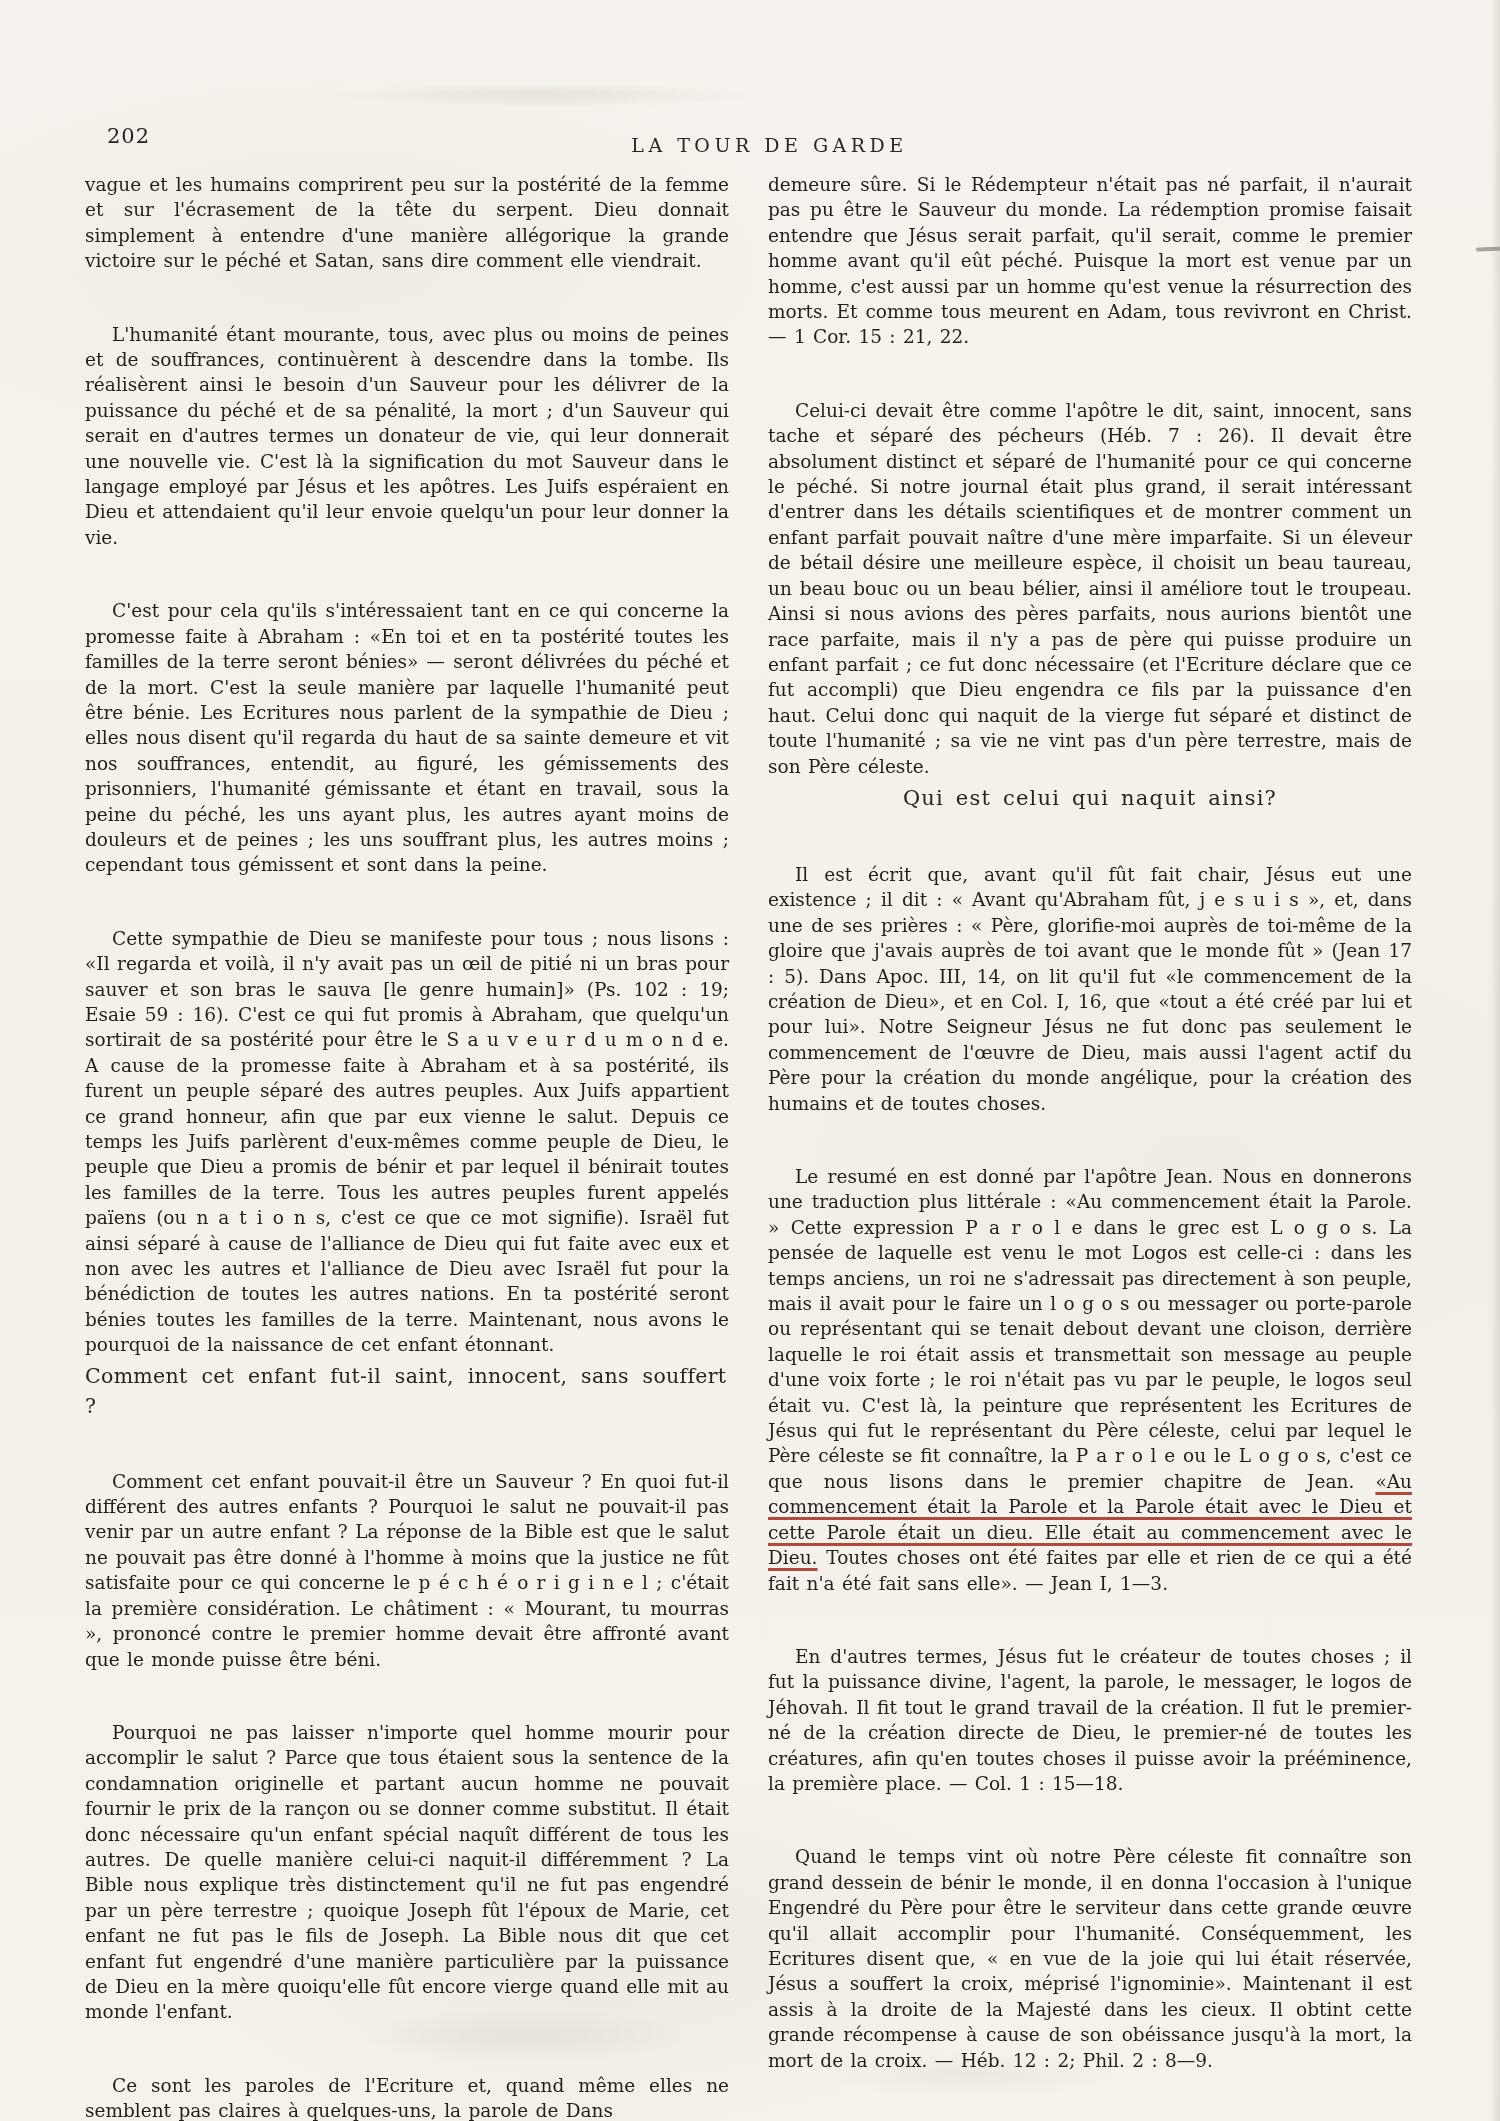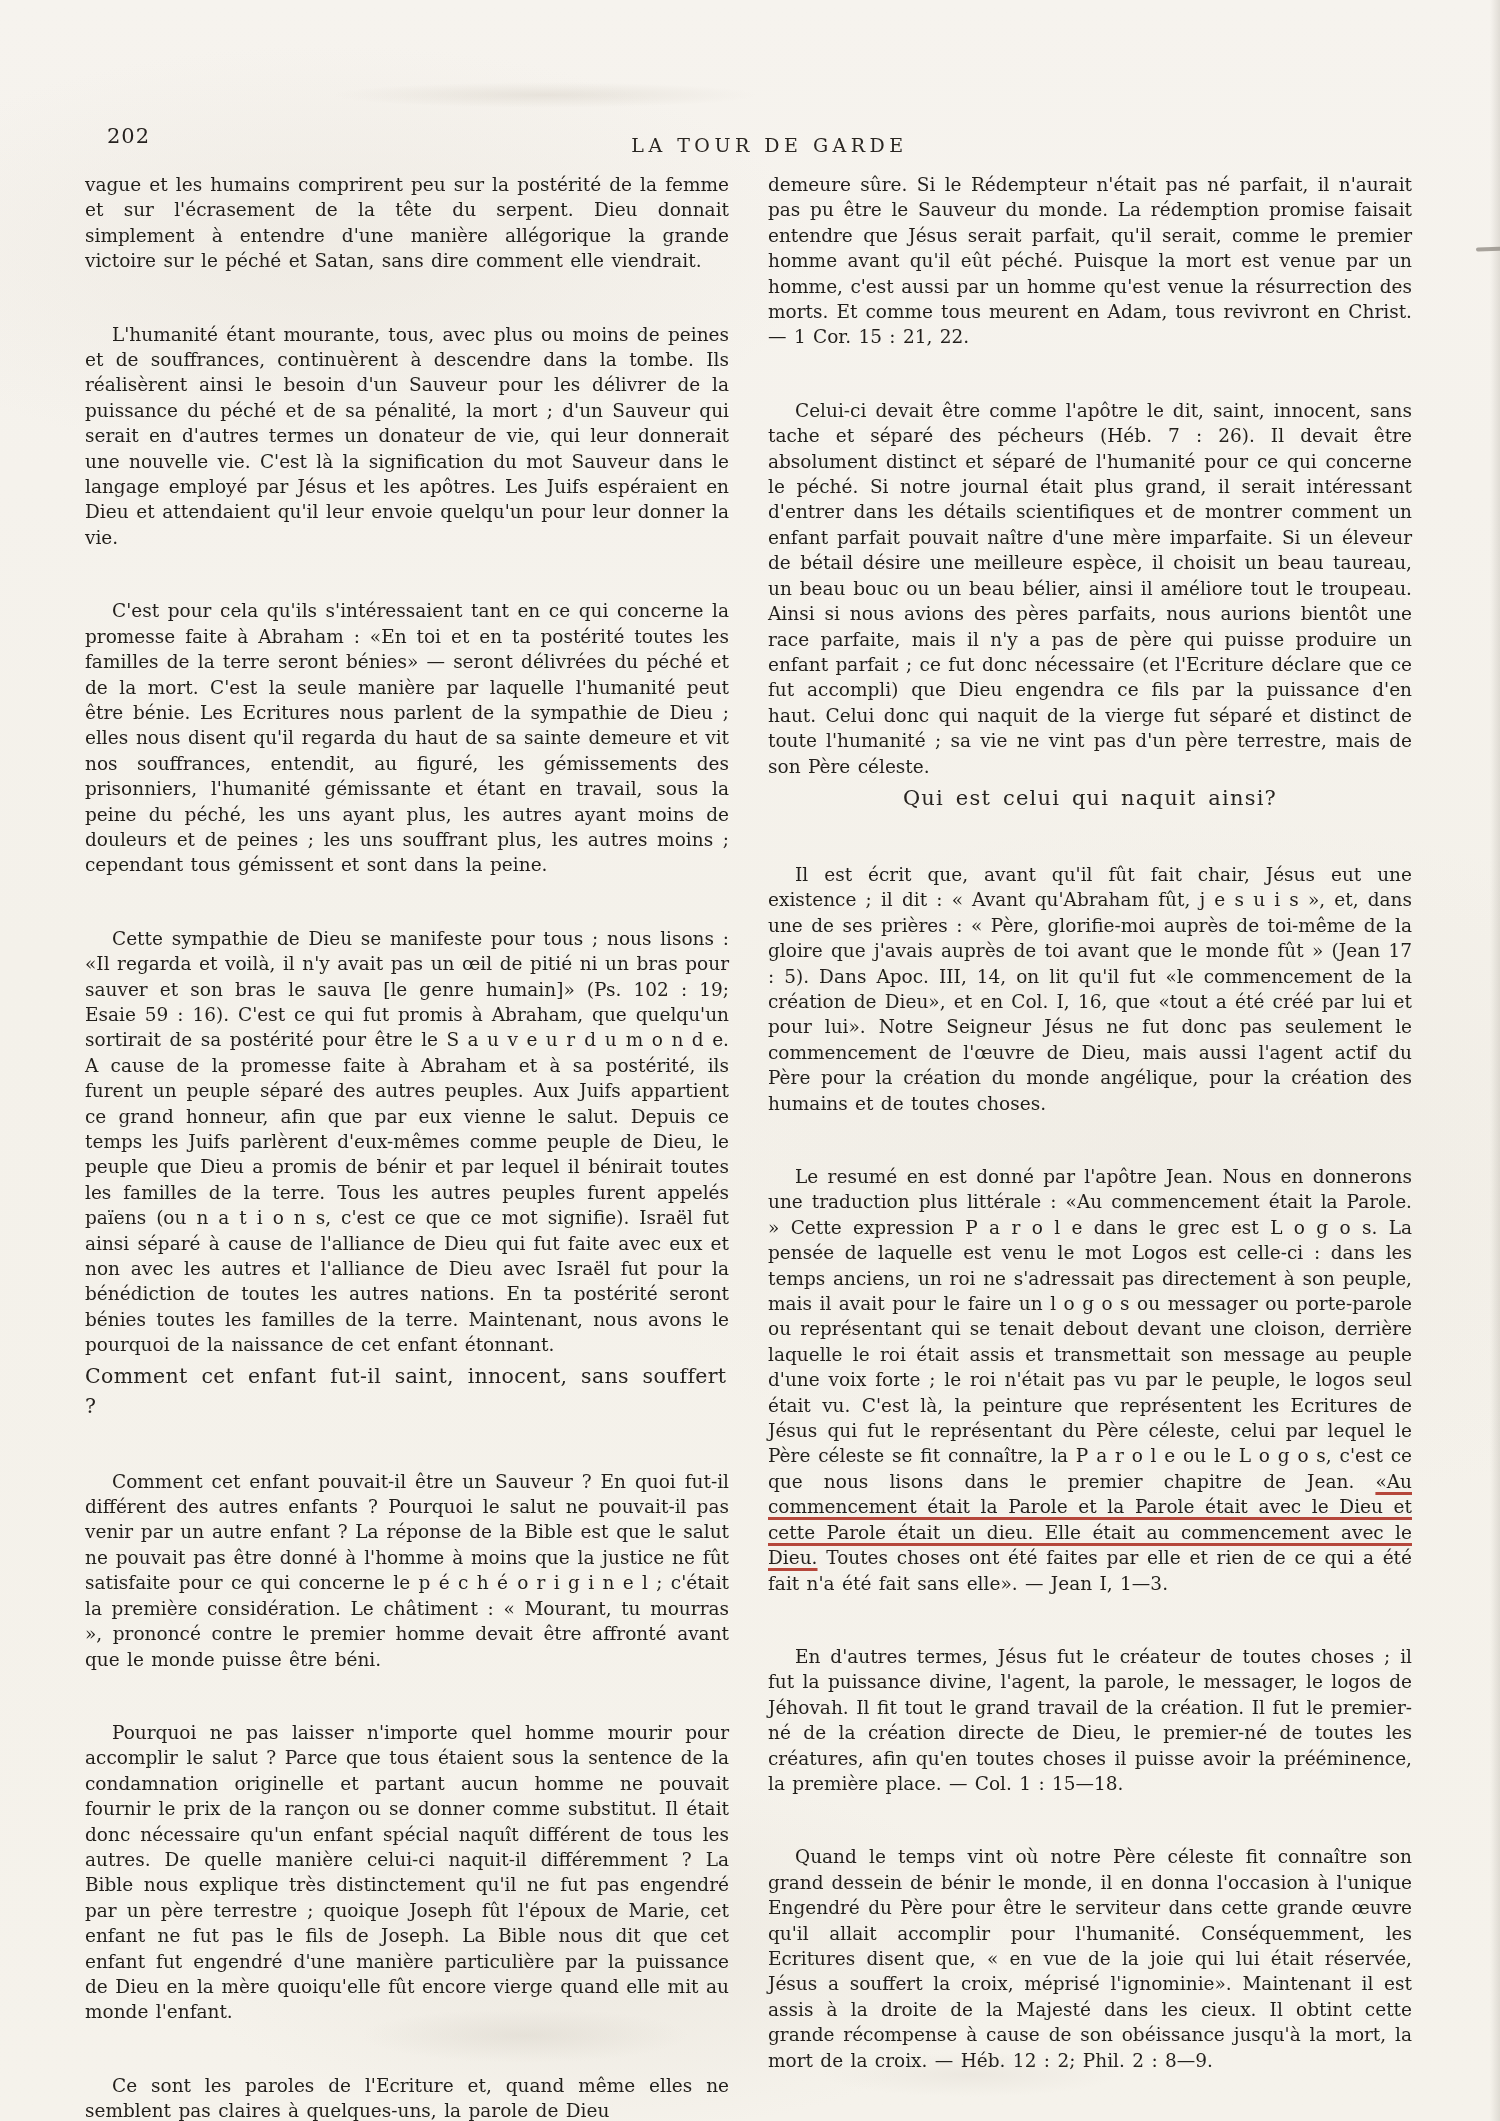--- a/index.html
+++ b/index.html
@@ -96,21 +96,21 @@
 
   <div class="columns">
     <div class="col">
         <p class="para"><span>vague et les humains comprirent peu sur la postérité de la femme et sur l'écrasement de la tête du serpent. Dieu donnait simplement à entendre d'une manière allégorique la grande victoire sur le péché et Satan, sans dire comment elle viendrait.</span></p>
         <p class="para indent"><span>L'humanité étant mourante, tous, avec plus ou moins de peines et de souffrances, continuèrent à descendre dans la tombe. Ils réalisèrent ainsi le besoin d'un Sauveur pour les délivrer de la puissance du péché et de sa pénalité, la mort ; d'un Sauveur qui serait en d'autres termes un donateur de vie, qui leur donnerait une nouvelle vie. C'est là la signification du mot Sauveur dans le langage employé par Jésus et les apôtres.  Les Juifs espéraient en Dieu et attendaient qu'il leur envoie quelqu'un pour leur donner la vie.</span></p>
         <p class="para indent"><span>C'est pour cela qu'ils s'intéressaient tant en ce qui concerne la promesse faite à Abraham : «En toi et en ta postérité toutes les familles de la terre seront bénies» — seront délivrées du péché et de la mort.  C'est la seule manière par laquelle l'humanité peut être bénie.  Les Ecritures nous parlent de la sympathie de Dieu ; elles nous disent qu'il regarda du haut de sa sainte demeure et vit nos souffrances, entendit, au figuré, les gémissements des prisonniers, l'humanité gémissante et étant en travail, sous la peine du péché, les uns ayant plus, les autres ayant moins de douleurs et de peines ; les uns souffrant plus, les autres moins ; cependant tous gémissent et sont dans la peine.</span></p>
         <p class="para indent"><span>Cette sympathie de Dieu se manifeste pour tous ; nous lisons : «Il regarda et voilà, il n'y avait pas un œil de pitié ni un bras pour sauver et son bras le sauva [le genre humain]» (Ps. 102 : 19; Esaie 59 : 16).  C'est ce qui fut promis à Abraham, que quelqu'un sortirait de sa postérité pour être le S a u v e u r d u m o n d e.  A cause de la promesse faite à Abraham et à sa postérité, ils furent un peuple séparé des autres peuples.  Aux Juifs appartient ce grand honneur, afin que par eux vienne le salut.  Depuis ce temps les Juifs parlèrent d'eux-mêmes comme peuple de Dieu, le peuple que Dieu a promis de bénir et par lequel il bénirait toutes les familles de la terre.  Tous les autres peuples furent appelés païens (ou n a t i o n s, c'est ce que ce mot signifie).  Israël fut ainsi séparé à cause de l'alliance de Dieu qui fut faite avec eux et non avec les autres et l'alliance de Dieu avec Israël fut pour la bénédiction de toutes les autres nations.  En ta postérité seront bénies toutes les familles de la terre.  Maintenant, nous avons le pourquoi de la naissance de cet enfant étonnant.</span></p>
         <div class="heading left">Comment cet enfant fut-il saint, innocent, sans souffert ?</div>
         <p class="para indent"><span>Comment cet enfant pouvait-il être un Sauveur ?  En quoi fut-il différent des autres enfants ?  Pourquoi le salut ne pouvait-il pas venir par un autre enfant ?  La réponse de la Bible est que le salut ne pouvait pas être donné à l'homme à moins que la justice ne fût satisfaite pour ce qui concerne le p é c h é o r i g i n e l ; c'était la première considération.  Le châtiment : « Mourant, tu mourras », prononcé contre le premier homme devait être affronté avant que le monde puisse être béni.</span></p>
         <p class="para indent"><span>Pourquoi ne pas laisser n'importe quel homme mourir pour accomplir le salut ?  Parce que tous étaient sous la sentence de la condamnation originelle et partant aucun homme ne pouvait fournir le prix de la rançon ou se donner comme substitut.  Il était donc nécessaire qu'un enfant spécial naquît différent de tous les autres.  De quelle manière celui-ci naquit-il différemment ?  La Bible nous explique très distinctement qu'il ne fut pas engendré par un père terrestre ; quoique Joseph fût l'époux de Marie, cet enfant ne fut pas le fils de Joseph.  La Bible nous dit que cet enfant fut engendré d'une manière particulière par la puissance de Dieu en la mère quoiqu'elle fût encore vierge quand elle mit au monde l'enfant.</span></p>
-        <p class="para indent"><span>Ce sont les paroles de l'Ecriture et, quand même elles ne semblent pas claires à quelques-uns, la parole de Dieu</span></p>
+        <p class="para indent"><span>Ce sont les paroles de l'Ecriture et, quand même elles ne semblent pas claires à quelques-uns, la parole de Dans</span></p>
       </div>
     <div class="col">
         <p class="para"><span>demeure sûre.  Si le Rédempteur n'était pas né parfait, il n'aurait pas pu être le Sauveur du monde.  La rédemption promise faisait entendre que Jésus serait parfait, qu'il serait, comme le premier homme avant qu'il eût péché.  Puisque la mort est venue par un homme, c'est aussi par un homme qu'est venue la résurrection des morts.  Et comme tous meurent en Adam, tous revivront en Christ. — 1 Cor. 15 : 21, 22.</span></p>
         <p class="para indent"><span>Celui-ci devait être comme l'apôtre le dit, saint, innocent, sans tache et séparé des pécheurs (Héb. 7 : 26).  Il devait être absolument distinct et séparé de l'humanité pour ce qui concerne le péché.  Si notre journal était plus grand, il serait intéressant d'entrer dans les détails scientifiques et de montrer comment un enfant parfait pouvait naître d'une mère imparfaite.  Si un éleveur de bétail désire une meilleure espèce, il choisit un beau taureau, un beau bouc ou un beau bélier, ainsi il améliore tout le troupeau.  Ainsi si nous avions des pères parfaits, nous aurions bientôt une race parfaite, mais il n'y a pas de père qui puisse produire un enfant parfait ; ce fut donc nécessaire (et l'Ecriture déclare que ce fut accompli) que Dieu engendra ce fils par la puissance d'en haut.  Celui donc qui naquit de la vierge fut séparé et distinct de toute l'humanité ; sa vie ne vint pas d'un père terrestre, mais de son Père céleste.</span></p>
         <div class="heading center">Qui est celui qui naquit ainsi?</div>
         <p class="para indent"><span>Il est écrit que, avant qu'il fût fait chair, Jésus eut une existence ; il dit : « Avant qu'Abraham fût, j e s u i s », et, dans une de ses prières : « Père, glorifie-moi auprès de toi-même de la gloire que j'avais auprès de toi avant que le monde fût » (Jean 17 : 5).  Dans Apoc. III, 14, on lit qu'il fut «le commencement de la création de Dieu», et en Col. I, 16, que «tout a été créé par lui et pour lui».  Notre Seigneur Jésus ne fut donc pas seulement le commencement de l'œuvre de Dieu, mais aussi l'agent actif du Père pour la création du monde angélique, pour la création des humains et de toutes choses.</span></p>
         <p class="para indent"><span>Le resumé en est donné par l'apôtre Jean.  Nous en donnerons une traduction plus littérale : «Au commencement était la Parole. »  Cette expression P a r o l e dans le grec est L o g o s.  La pensée de laquelle est venu le mot Logos est celle-ci : dans les temps anciens, un roi ne s'adressait pas directement à son peuple, mais il avait pour le faire un l o g o s ou messager ou porte-parole ou représentant qui se tenait debout devant une cloison, derrière laquelle le roi était assis et transmettait son message au peuple d'une voix forte ; le roi n'était pas vu par le peuple, le logos seul était vu.  C'est là, la peinture que représentent les Ecritures de Jésus qui fut le représentant du Père céleste, celui par lequel le Père céleste se fit connaître, la P a r o l e ou le L o g o s, c'est ce que nous lisons dans le premier chapitre de Jean. </span><span class="u-red">«Au commencement était la Parole et la Parole était avec le Dieu et cette Parole était un dieu.  Elle était au commencement avec le Dieu.</span><span>  Toutes choses ont été faites par elle et rien de ce qui a été fait n'a été fait sans elle». — Jean I, 1—3.</span></p>
         <p class="para indent"><span>En d'autres termes, Jésus fut le créateur de toutes choses ; il fut la puissance divine, l'agent, la parole, le messager, le logos de Jéhovah.  Il fit tout le grand travail de la création.  Il fut le premier-né de la création directe de Dieu, le premier-né de toutes les créatures, afin qu'en toutes choses il puisse avoir la prééminence, la première place. — Col. 1 : 15—18.</span></p>
         <p class="para indent"><span>Quand le temps vint où notre Père céleste fit connaître son grand dessein de bénir le monde, il en donna l'occasion à l'unique Engendré du Père pour être le serviteur dans cette grande œuvre qu'il allait accomplir pour l'humanité.  Conséquemment, les Ecritures disent que, « en vue de la joie qui lui était réservée, Jésus a souffert la croix, méprisé l'ignominie».  Maintenant il est assis à la droite de la Majesté dans les cieux.  Il obtint cette grande récompense à cause de son obéissance jusqu'à la mort, la mort de la croix. — Héb. 12 : 2; Phil. 2 : 8—9.</span></p>
       </div>

